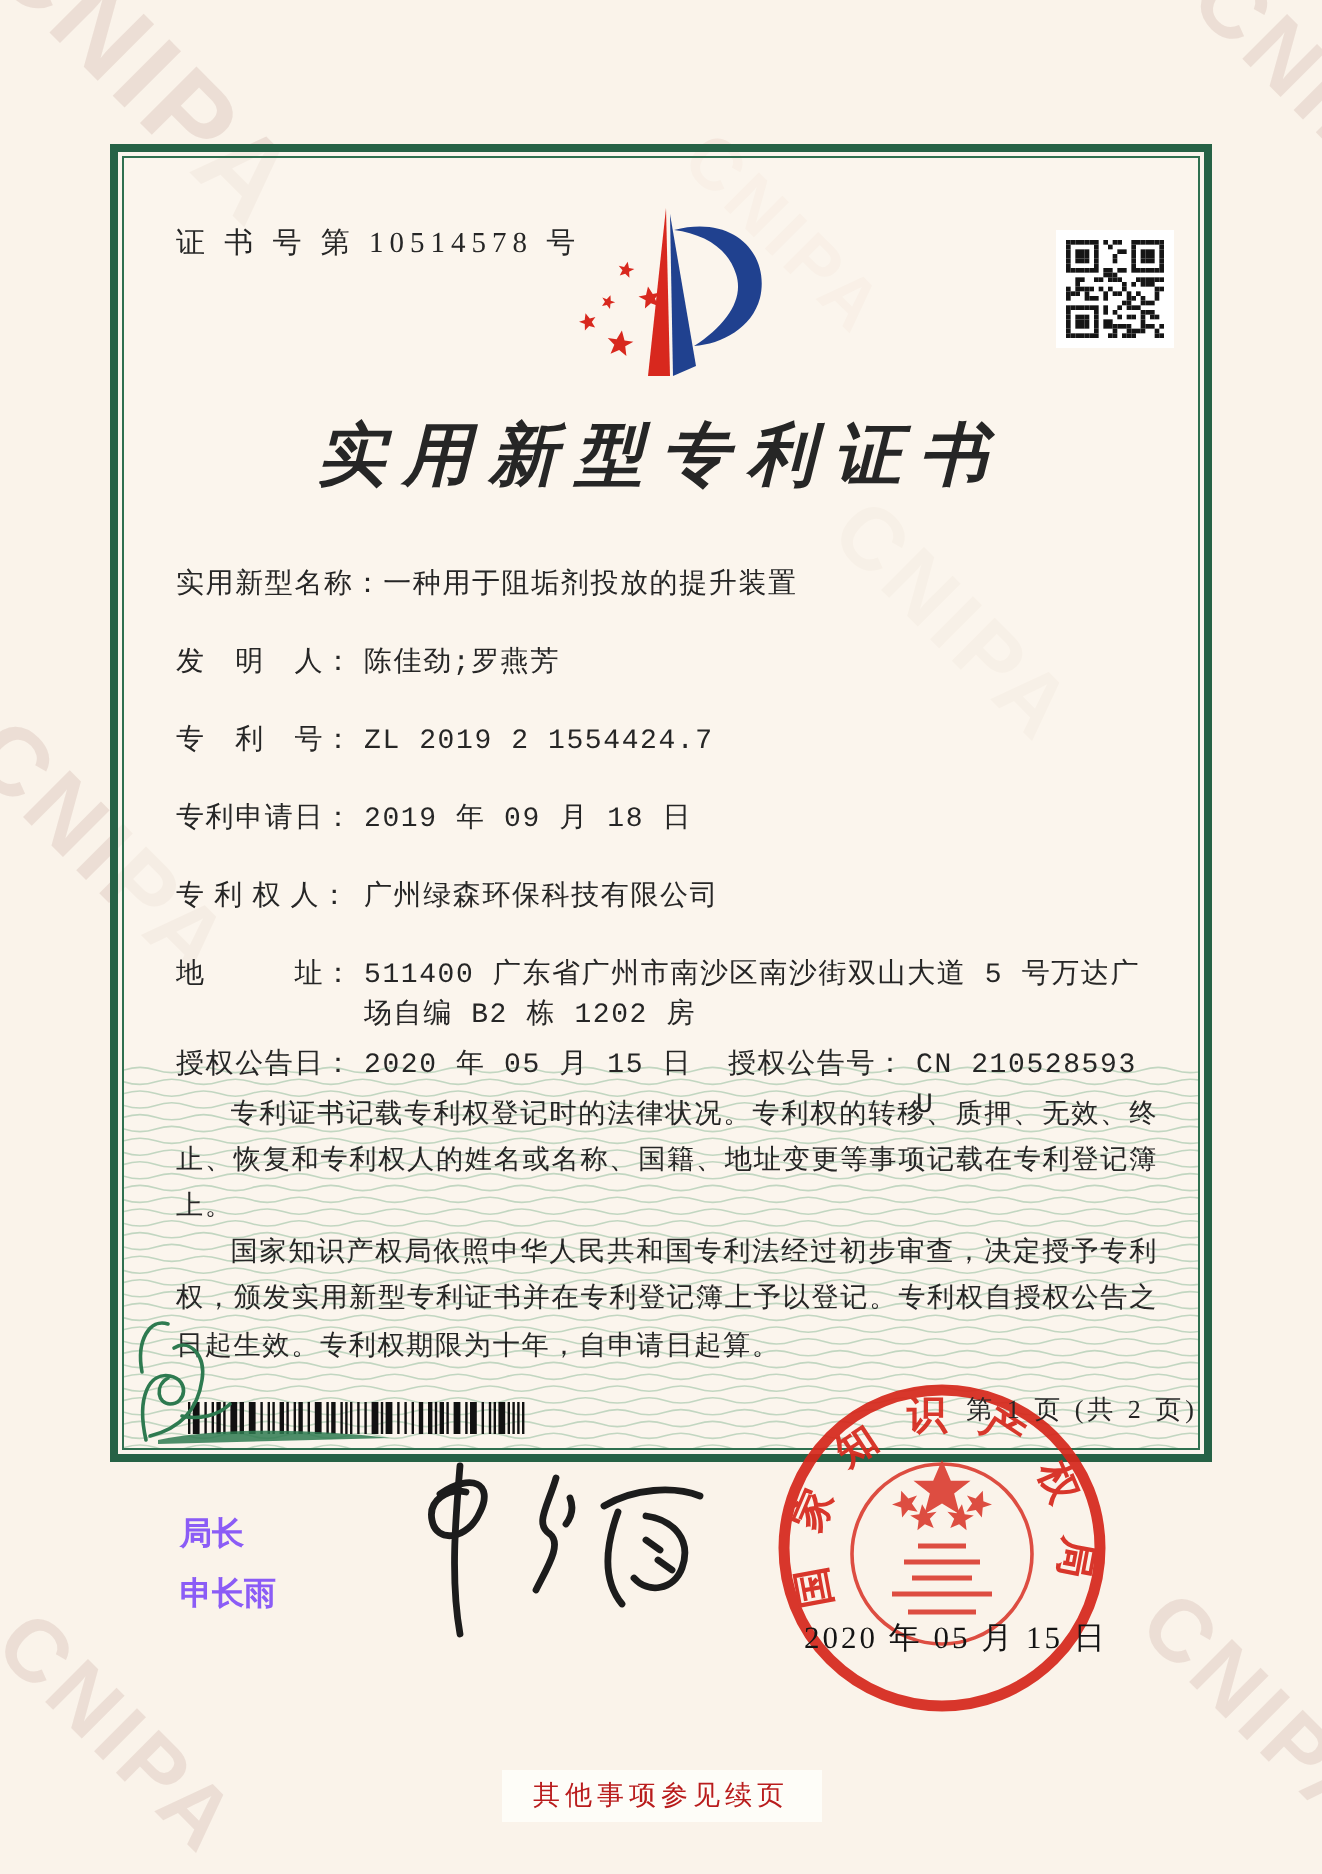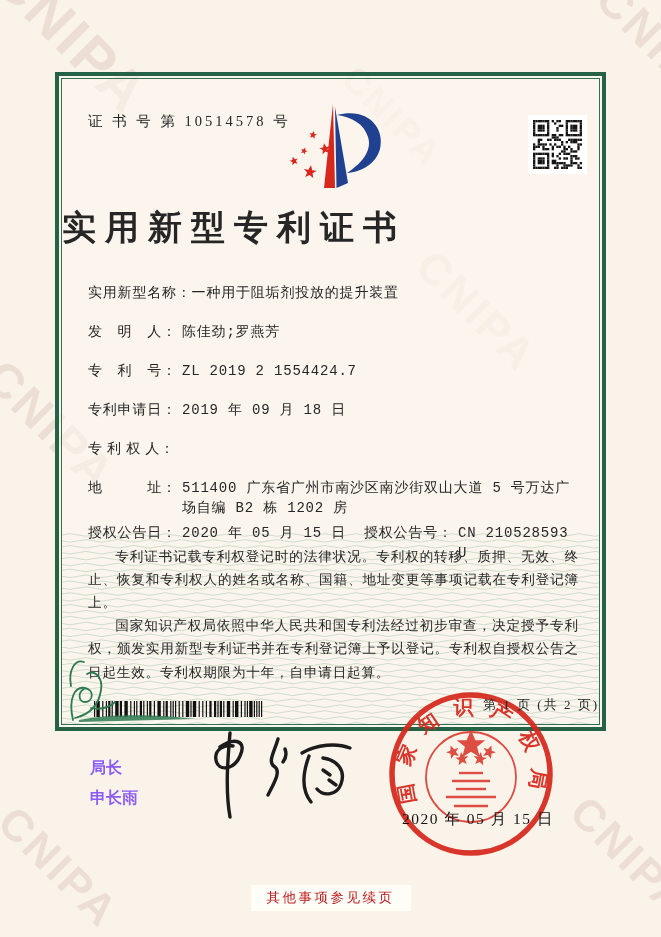--- a/index.html
+++ b/index.html
@@ -35,22 +35,22 @@
   .guilloche svg{display:block;width:100%;height:100%;}
 
   .cert-no{position:absolute;left:26px;top:33px;font-size:14.5px;letter-spacing:3px;z-index:2;}
 
   .logo{position:absolute;left:226px;top:20px;width:110px;height:100px;z-index:2;}
   .qr-box{
     position:absolute;right:12px;top:36px;width:59px;height:59px;background:#ffffff;
     display:flex;align-items:center;justify-content:center;z-index:2;
   }
   .title{
-    position:absolute;left:0;right:0;top:126px;text-align:left;
-    font-size:34px;font-weight:bold;letter-spacing:9px;z-index:2;
+    position:absolute;left:0;right:0;top:126px;text-align:center;
+    font-size:34px;font-weight:bold;letter-spacing:9px;z-index:2;font-style:italic;
   }
 
   .fields{position:absolute;left:26px;right:14px;top:204px;z-index:2;}
   .row{display:flex;margin-bottom:19px;line-height:20px;letter-spacing:0.8px;}
   .row .label{flex:0 0 94px;white-space:pre;}
   .row .value{flex:1;font-family:Liberation Mono, monospace;}
   .row-address{margin-bottom:5px;}
   .row-address .value{max-width:402px;}
   .row-grant .value-a{flex:0 0 168px;}
   .row-grant .label-b{margin-left:14px;white-space:pre;}
@@ -384,20 +384,21 @@
         <div class="row">
           <span class="label">专　利　号：</span>
           <span class="value">ZL 2019 2 1554424.7</span>
         </div>
         <div class="row">
           <span class="label">专利申请日：</span>
           <span class="value">2019 年 09 月 18 日</span>
         </div>
         <div class="row">
           <span class="label">专 利 权 人：</span>
+          <span class="value">广州绿森环保科技有限公司</span>
         </div>
         <div class="row row-address">
           <span class="label">地　　　址：</span>
           <span class="value">511400 广东省广州市南沙区南沙街双山大道 5 号万达广场自编 B2 栋 1202 房</span>
         </div>
         <div class="row row-grant">
           <span class="label">授权公告日：</span>
           <span class="value value-a">2020 年 05 月 15 日</span>
           <span class="label label-b">授权公告号：</span>
           <span class="value">CN 210528593 U</span>

